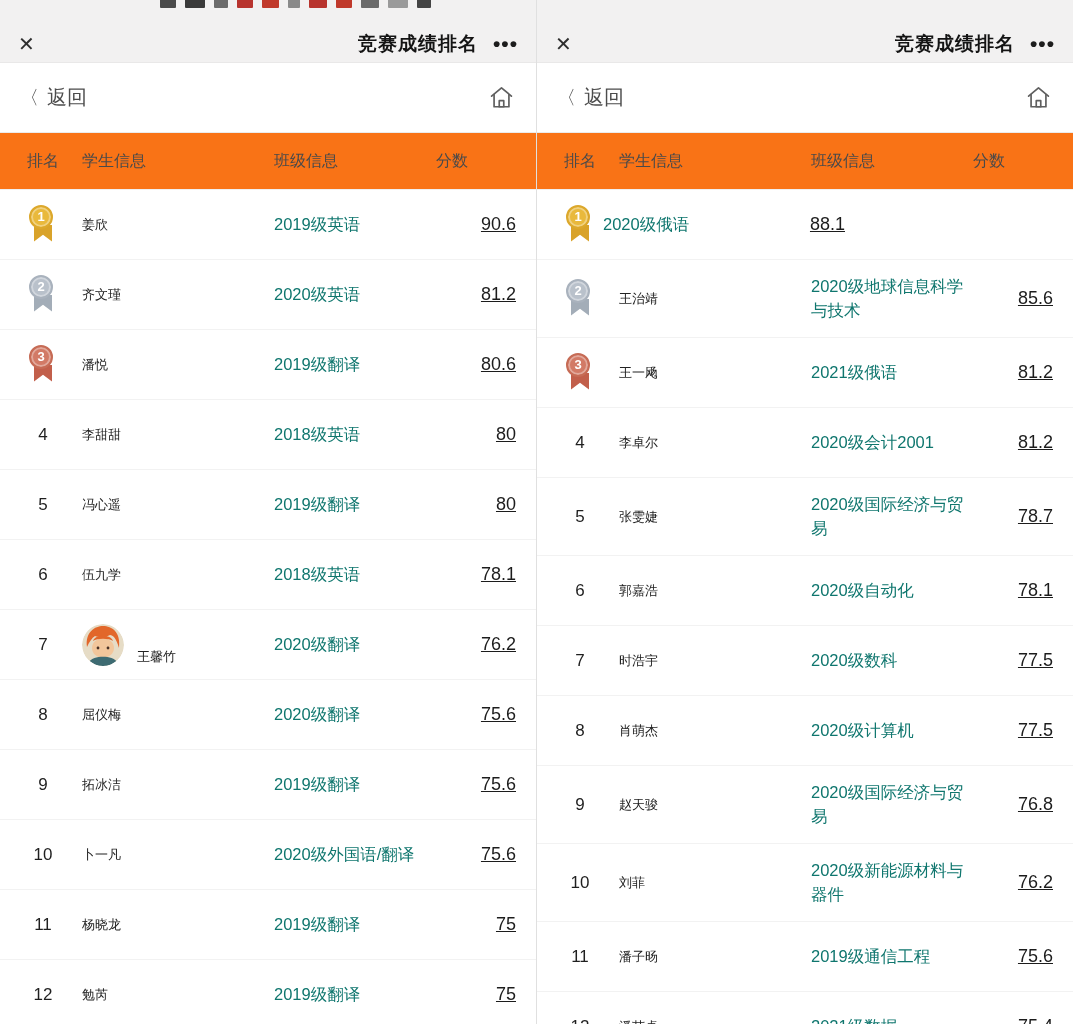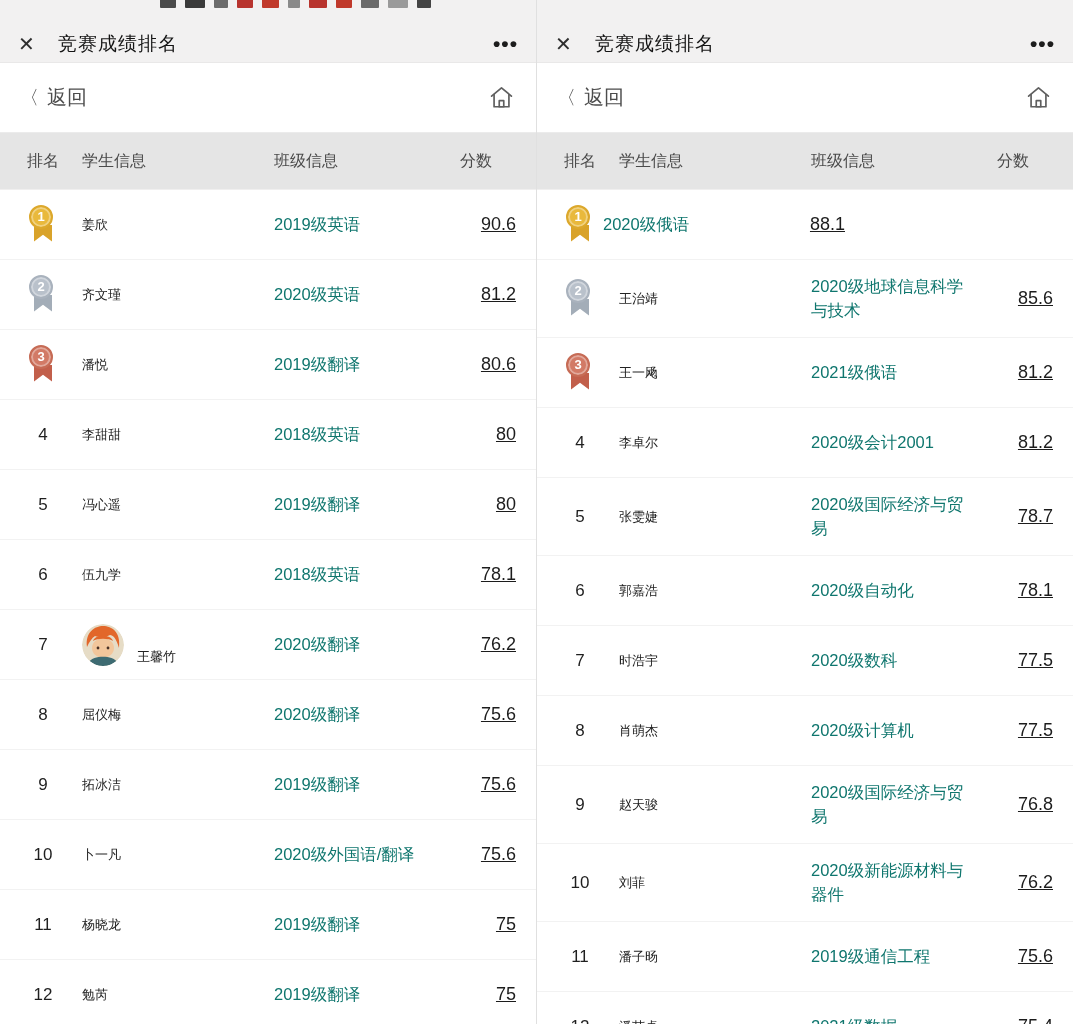--- a/index.html
+++ b/index.html
@@ -8,36 +8,36 @@
   .app{width:1073px;height:1024px;display:flex;overflow:hidden;background:#fff;}
   .panel{width:536px;height:1024px;background:#fff;display:flex;flex-direction:column;overflow:hidden;}
   .vdivider{width:1px;background:#e0e0e0;flex:0 0 1px;}
 
   
   .status-strip{height:26px;background:#f2f1f1;position:relative;overflow:hidden;flex:0 0 26px;}
   .crop-strip{position:absolute;top:-3px;left:160px;display:flex;gap:9px;align-items:flex-start;}
   .crop-strip .blk{height:11px;border-radius:1px;}
   .titlebar{height:37px;background:#f2f1f1;display:flex;align-items:center;padding:0 18px;flex:0 0 37px;border-bottom:1px solid #e9e8e8;}
   .close-x{font-size:20px;color:#2e2e2e;line-height:1;width:40px;cursor:pointer;}
-  .title{flex:1;text-align:left;font-size:19px;font-weight:400;color:#141414;letter-spacing:1px;}
+  .title{flex:1;text-align:right;font-size:19px;font-weight:700;color:#141414;letter-spacing:1px;}
   .more-dots{width:40px;text-align:right;font-size:21px;font-weight:900;color:#1d1d1d;letter-spacing:1px;line-height:0.4;cursor:pointer;}
 
   
   .navbar{height:70px;background:#fff;display:flex;align-items:center;padding:0 20px;border-bottom:1px solid #ebebeb;flex:0 0 70px;}
   .back{display:flex;align-items:center;gap:8px;color:#4c4c4c;font-size:20px;cursor:pointer;}
   .back .chev{font-size:19px;color:#5a5a5a;}
   .nav-spacer{flex:1;}
   .home{width:30px;height:30px;display:flex;align-items:center;justify-content:center;cursor:pointer;}
 
   
-  .thead{height:57px;background:#e5e5e5;display:flex;align-items:center;padding:0 20px;border-bottom:1px solid #f0efef;color:#4a4a4a;font-size:16px;flex:0 0 57px;}
+  .thead{height:57px;background:#f97316;display:flex;align-items:center;padding:0 20px;border-bottom:1px solid #f0efef;color:#4a4a4a;font-size:16px;flex:0 0 57px;}
   .thead .h-rank{width:46px;text-align:center;}
   .thead .h-student{flex:1;padding-left:16px;}
   .thead .h-class{width:162px;}
-  .thead .h-score{width:80px;text-align:center;}
+  .thead .h-score{width:80px;text-align:left;}
 
   
   .rows{flex:1;overflow:hidden;}
   .row{display:flex;align-items:center;min-height:70px;padding:6px 20px;border-bottom:1px solid #f2f2f2;}
   .row.tall{min-height:78px;}
   .cell.rank{width:46px;text-align:center;font-size:17px;color:#1f1f1f;flex:0 0 46px;}
   .cell.name{flex:1;display:flex;align-items:flex-end;gap:13px;padding-left:16px;font-size:13px;color:#222;}
   .cell.cls{width:162px;flex:0 0 162px;font-size:16.5px;color:#0f766e;line-height:1.45;word-break:break-all;}
   .cell.score{width:80px;flex:0 0 80px;text-align:right;font-size:18px;color:#1c1c1c;text-decoration:underline;}
 

